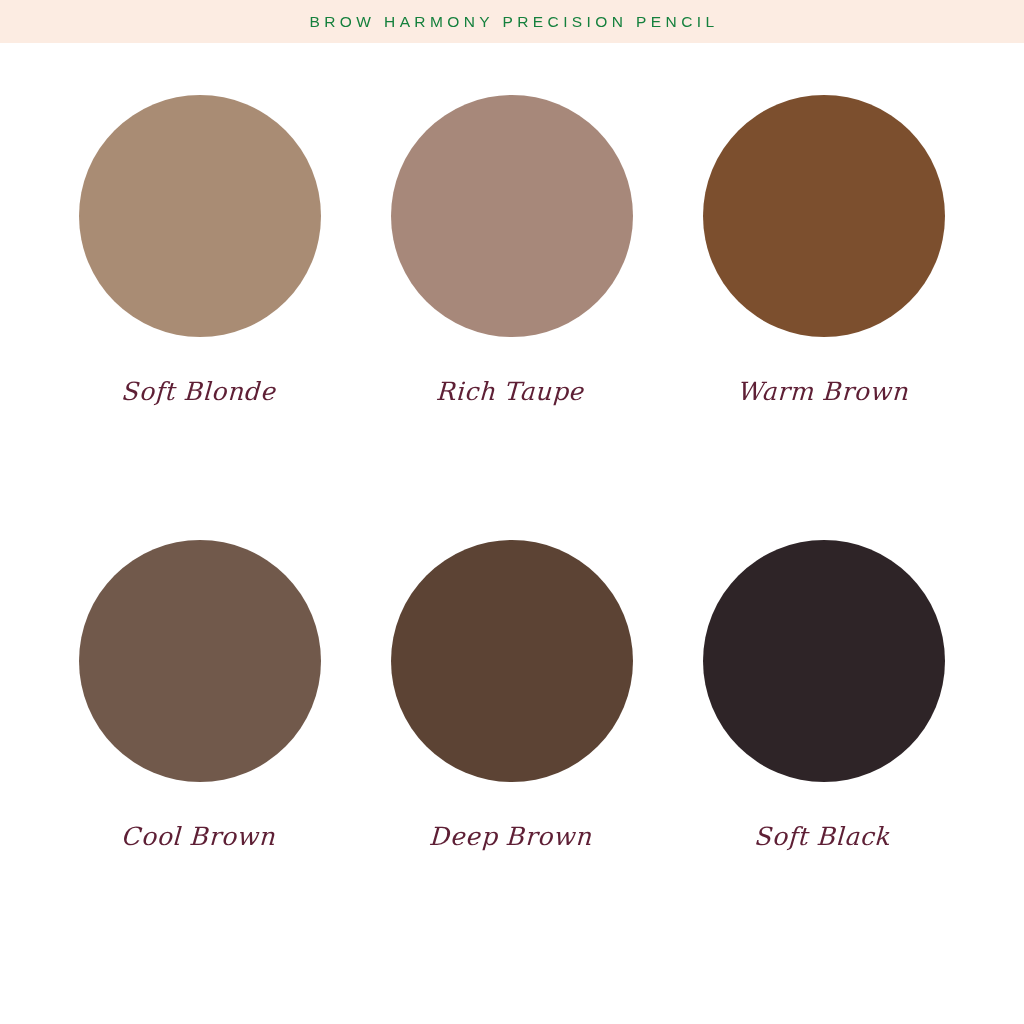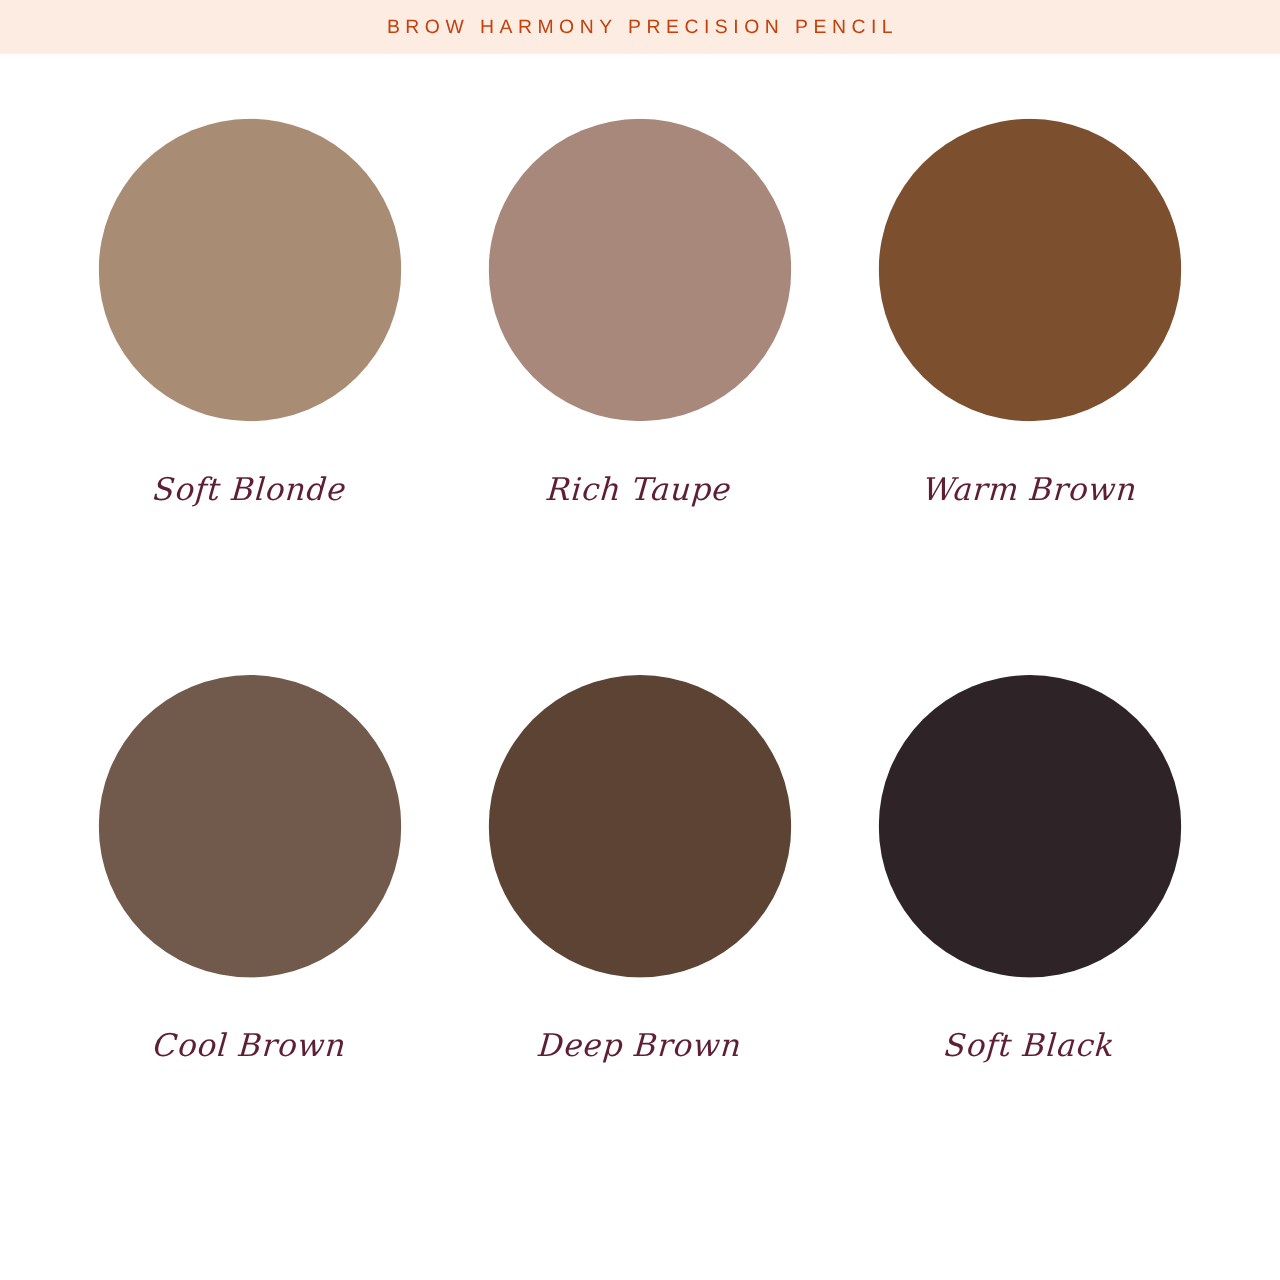--- a/index.html
+++ b/index.html
@@ -85,21 +85,21 @@
     text-align: center;
     transform: skewX(-5deg);
   }
 </style>
 </head>
 <body>
 
 <div id="shade-card" style="background: rgb(255, 255, 255);">
 
   <div class="header-band" style="background: rgb(252, 236, 226);">
-    <div class="header-title" style="color: #c2410c;">BROW HARMONY PRECISION PENCIL</div>
+    <div class="header-title" style="color: #15803d;">BROW HARMONY PRECISION PENCIL</div>
   </div>
 
   <div class="swatch-grid">
 
     <div class="swatch-cell">
       <div class="swatch-disc" style="background: radial-gradient(circle at 35% 30%, rgb(169, 140, 116) 0%, rgb(169, 140, 116) 55%, rgb(169, 140, 116) 100%) rgb(169, 140, 116);"></div>
       <div class="swatch-label" style="color: rgb(94, 31, 53);">Soft Blonde</div>
     </div>
 
     <div class="swatch-cell">

